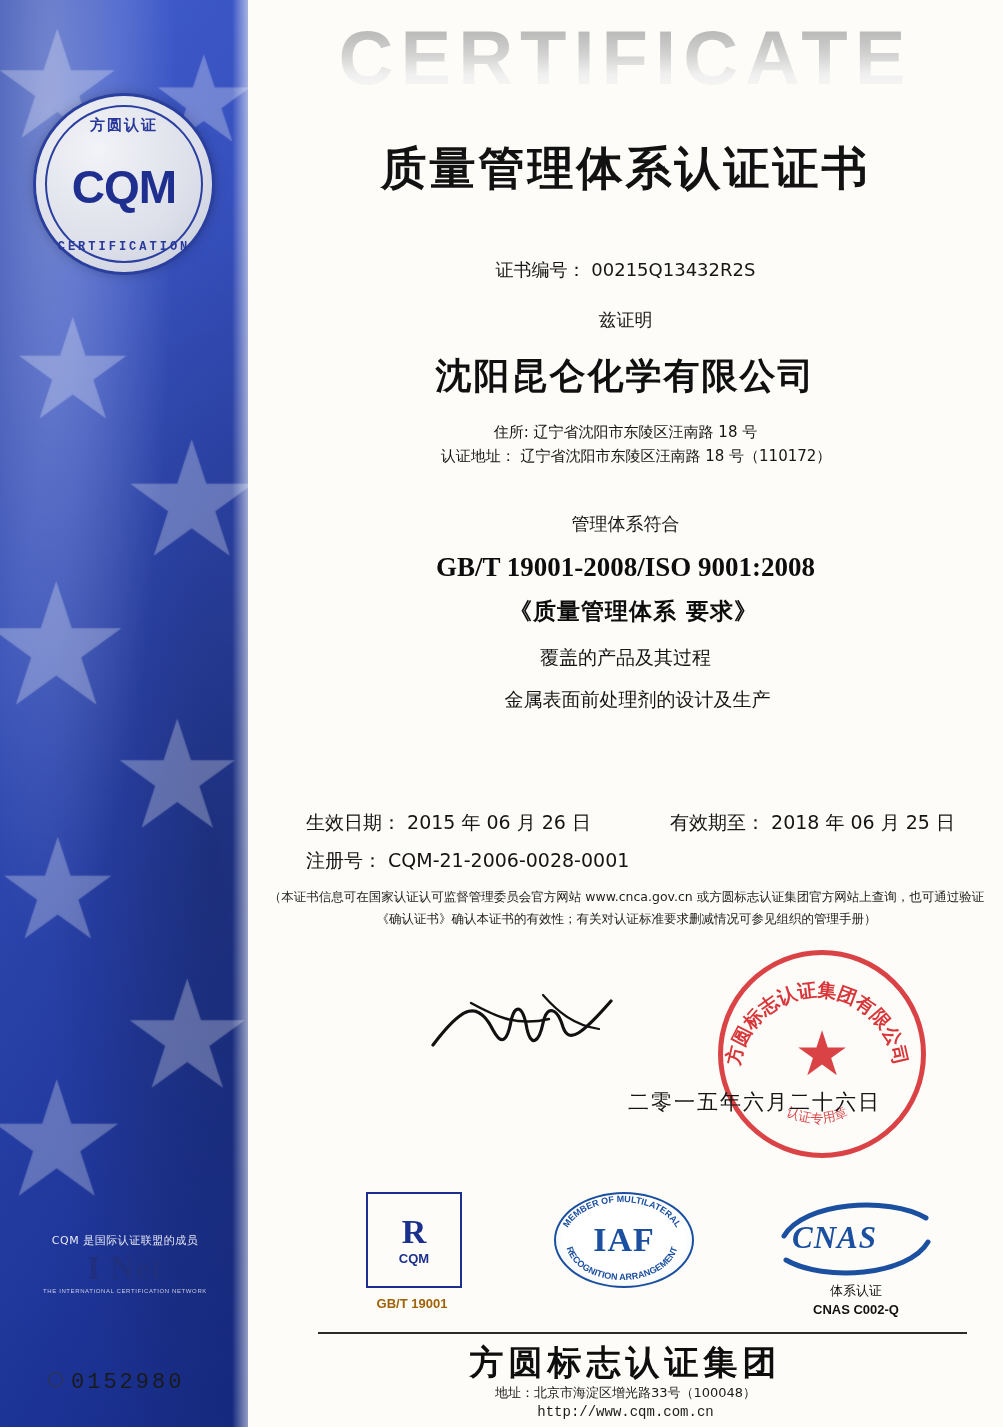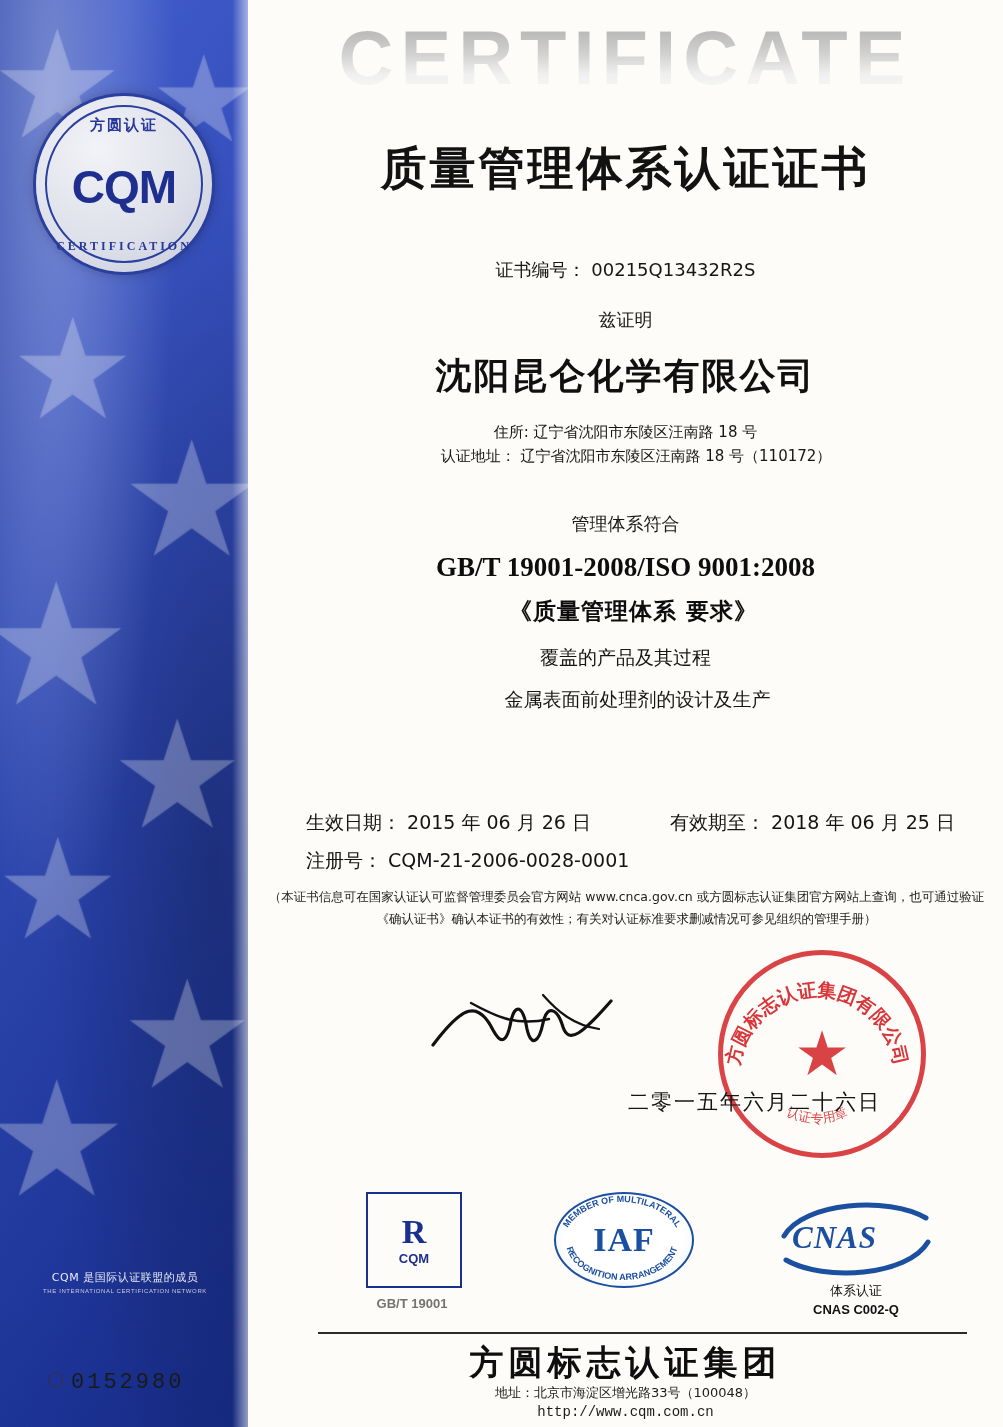--- a/index.html
+++ b/index.html
@@ -70,21 +70,21 @@
   .cqm-logo .mid {
     font-size: 46px; font-weight: bold; color: #1f2f8f;
     letter-spacing: -1px;
     font-family: "Liberation Sans", sans-serif;
     margin-top: 6px;
   }
   .cqm-logo .bot-en {
     position: absolute; bottom: 18px; left: 0; right: 0;
     text-align: center;
     font-size: 12px; color: #27379a; letter-spacing: 3px;
-    font-family: Liberation Serif, serif; font-weight: bold;
+    font-family: Liberation Mono, monospace; font-weight: bold;
   }
 
   
   .inet {
     position: absolute;
     left: 20px; bottom: 133px;
     width: 210px; text-align: center;
   }
   .inet .cn {
     font-size: 11px; color: #e9e9f4; letter-spacing: .5px;
@@ -265,21 +265,21 @@
   .mark-gbt .r {
     font-size: 34px; font-weight: bold; color: #1b2f8c;
     font-family: "Liberation Serif", serif; line-height: 1;
   }
   .mark-gbt .sub {
     font-size: 13px; font-weight: bold; color: #1b2f8c;
     font-family: "Liberation Sans", sans-serif; margin-top: 2px;
   }
   .mark-gbt-label {
     position: absolute; left: 96px; top: 1296px; width: 136px;
-    text-align: center; font-size: 13px; font-weight: bold; color: #737373;
+    text-align: center; font-size: 13px; font-weight: bold; color: #a16207;
     font-family: "Liberation Sans", sans-serif;
   }
   .mark-iaf {
     position: absolute; left: 306px; top: 1192px;
     width: 136px; height: 92px;
     border-radius: 50%;
     border: 2px solid #1b4fa0;
     background: radial-gradient(ellipse at 50% 45%, #ffffff 62%, #dfe8f6 100%);
     display: flex; align-items: center; justify-content: center;
   }
@@ -356,20 +356,21 @@
       <div class="ring"></div>
       <div class="top-cn">方圆认证</div>
       <div class="mid">CQM</div>
       <div class="bot-en">CERTIFICATION</div>
     </div>
 
     <div class="edge"></div>
 
     <div class="inet">
       <div class="cn">CQM 是国际认证联盟的成员</div>
+      <div class="mark">I  Net</div>
       <div class="en">THE INTERNATIONAL CERTIFICATION NETWORK</div>
     </div>
 
     <div class="serial">
       <span class="dot"></span><span>0152980</span>
     </div>
   </div>
 
   <div class="main">
 

